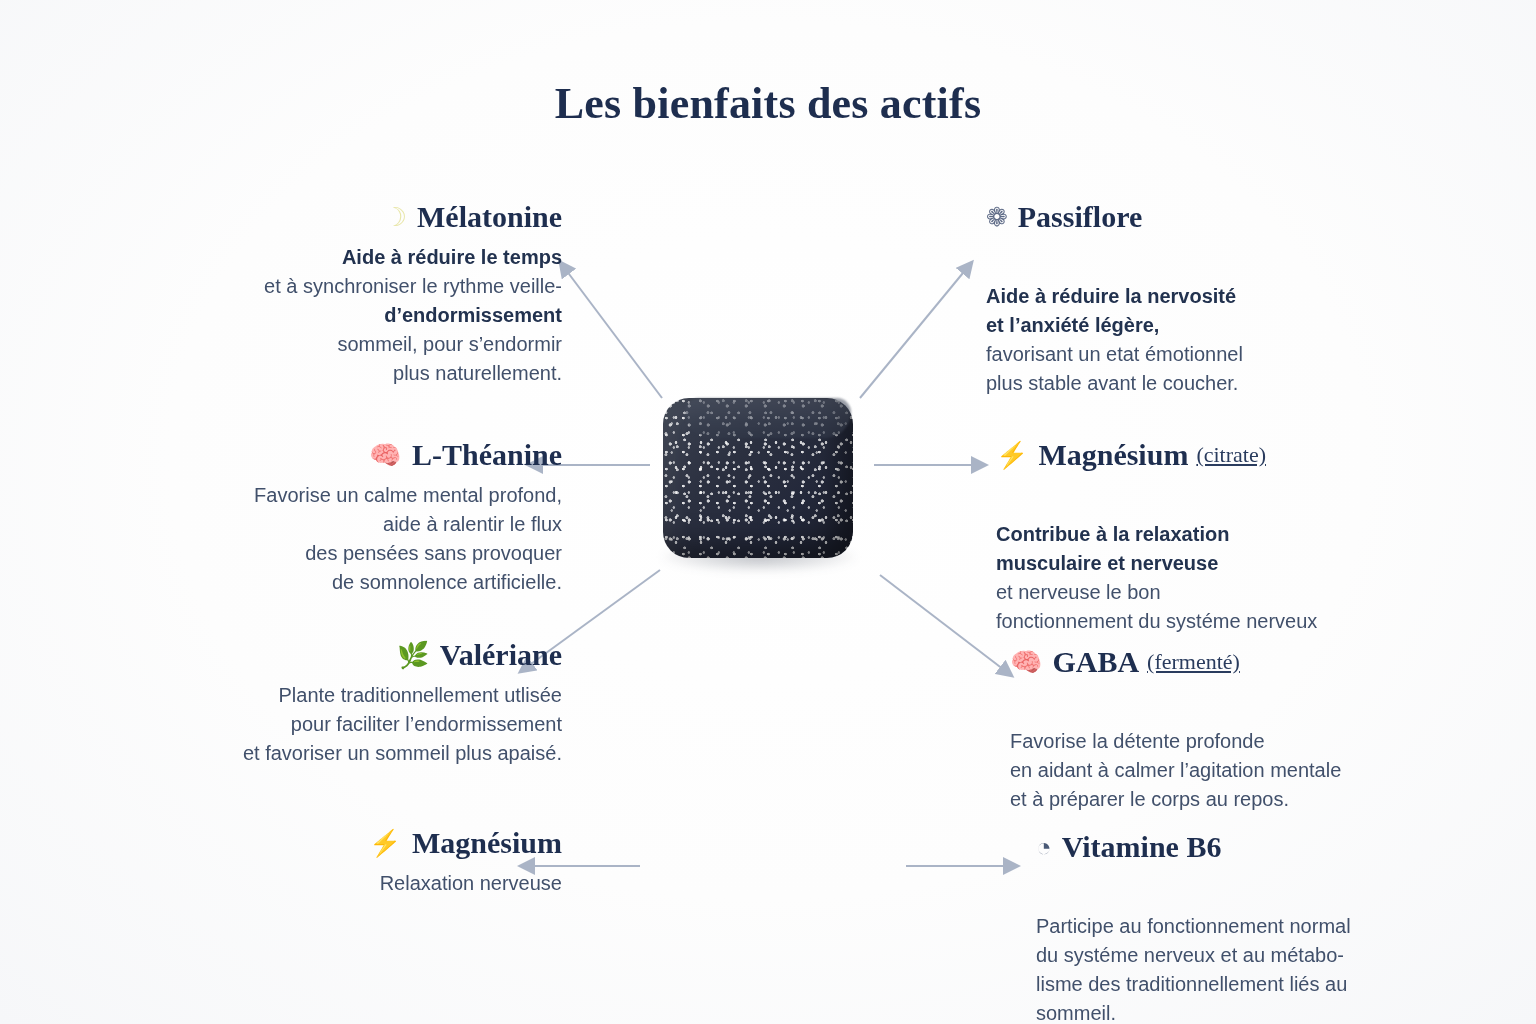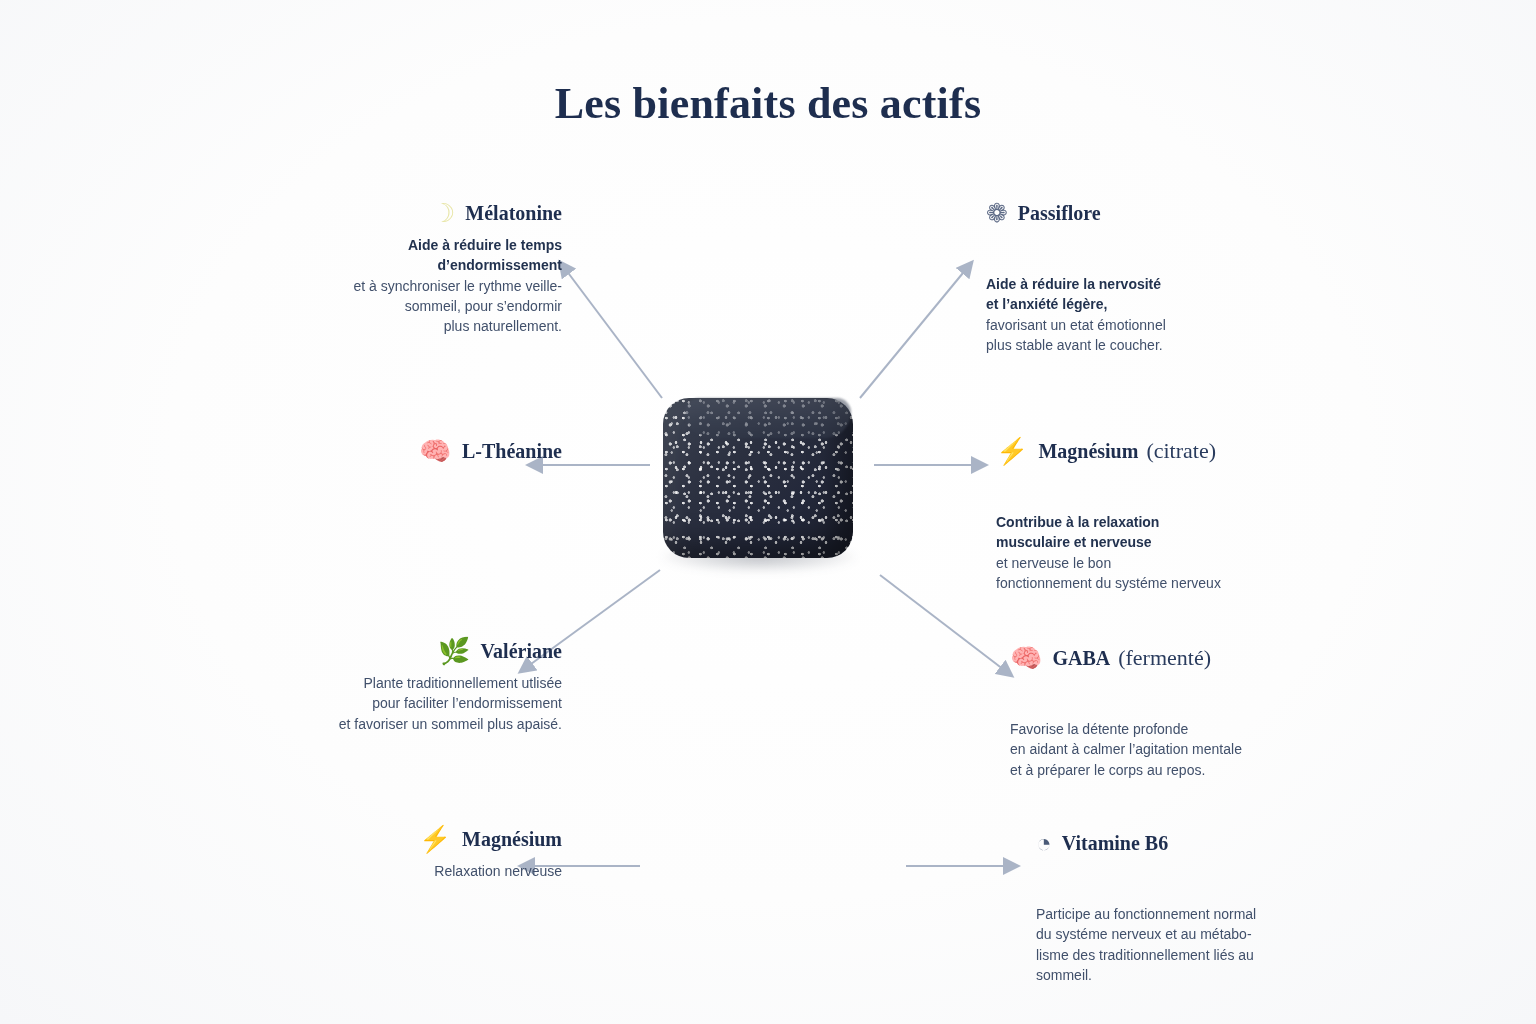--- a/index.html
+++ b/index.html
@@ -109,34 +109,35 @@
   .benefit.left .head {
     justify-content: flex-end;
   }
   .benefit .icon {
     font-size: 26px;
     line-height: 1;
     display: inline-block;
   }
   .benefit .name {
     font-family: "Liberation Serif", serif;
-    font-size: 20px;
+    font-size: 30px;
     font-weight: 700;
     color: #1e2e4f;
   }
   .benefit .qualifier {
     font-family: "Liberation Serif", serif;
     font-size: 22px;
     font-weight: 400;
     color: #2a3c5e;
     margin-left: -2px;
+    text-decoration: underline;
   }
   .benefit .desc {
     margin-top: 9px;
-    font-size: 14px;
+    font-size: 20px;
     line-height: 1.45;
     color: #41506b;
     font-family: "Liberation Sans", sans-serif;
   }
   .benefit.left .desc {
     text-align: right;
   }
   .benefit.right .desc {
     text-align: left;
     margin-top: 48px;
@@ -205,31 +206,37 @@
     </div>
   </div>
 
   <div class="benefit left" id="b-melatonine">
     <div class="head">
       <span class="icon icon-moon">☽</span>
       <span class="name">Mélatonine</span>
     </div>
     <div class="desc">
       <span class="desc-line desc-strong">Aide à réduire le temps</span>
+      <span class="desc-line">et à synchroniser le rythme veille-</span>
       <span class="desc-line desc-strong">d’endormissement</span>
-      <span class="desc-line">et à synchroniser le rythme veille-</span>
       <span class="desc-line">sommeil, pour s’endormir</span>
       <span class="desc-line">plus naturellement.</span>
     </div>
   </div>
 
   <div class="benefit left" id="b-ltheanine">
     <div class="head">
       <span class="icon icon-brain">🧠</span>
       <span class="name">L-Théanine</span>
+    </div>
+    <div class="desc">
+      <span class="desc-line">Favorise un calme mental profond,</span>
+      <span class="desc-line">aide à ralentir le flux</span>
+      <span class="desc-line">des pensées sans provoquer</span>
+      <span class="desc-line">de somnolence artificielle.</span>
     </div>
   </div>
 
   <div class="benefit left" id="b-valeriane">
     <div class="head">
       <span class="icon icon-leaf">🌿</span>
       <span class="name">Valériane</span>
     </div>
     <div class="desc">
       <span class="desc-line">Plante traditionnellement utlisée</span>

